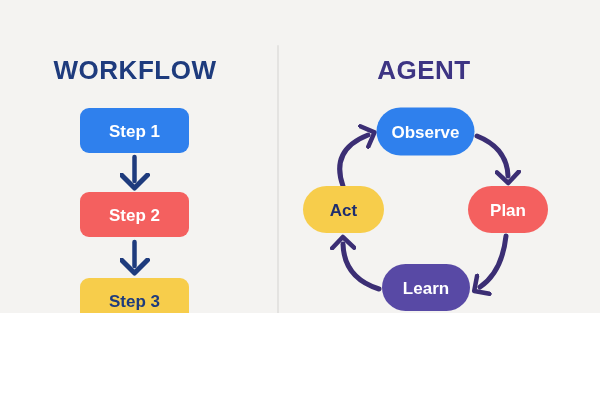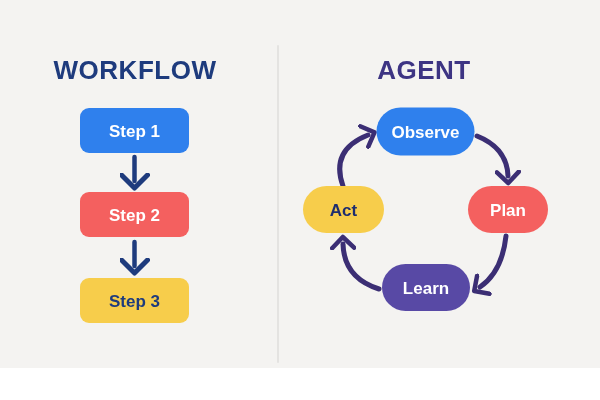--- a/index.html
+++ b/index.html
@@ -1,18 +1,18 @@
 <!DOCTYPE html>
 <html><head>
 <meta charset="utf-8">
 <style>
   html, body { margin: 0; padding: 0; }
   .canvas {
     width: 600px;
-    height: 368px;
+    height: 313px;
     position: relative;
     overflow: hidden;
     font-family: "Liberation Sans", sans-serif;
     text-align: right;
   }
   svg { display: block; }
   .panel-title {
     font-family: "Liberation Sans", sans-serif;
     font-weight: bold;
     font-size: 26px;

